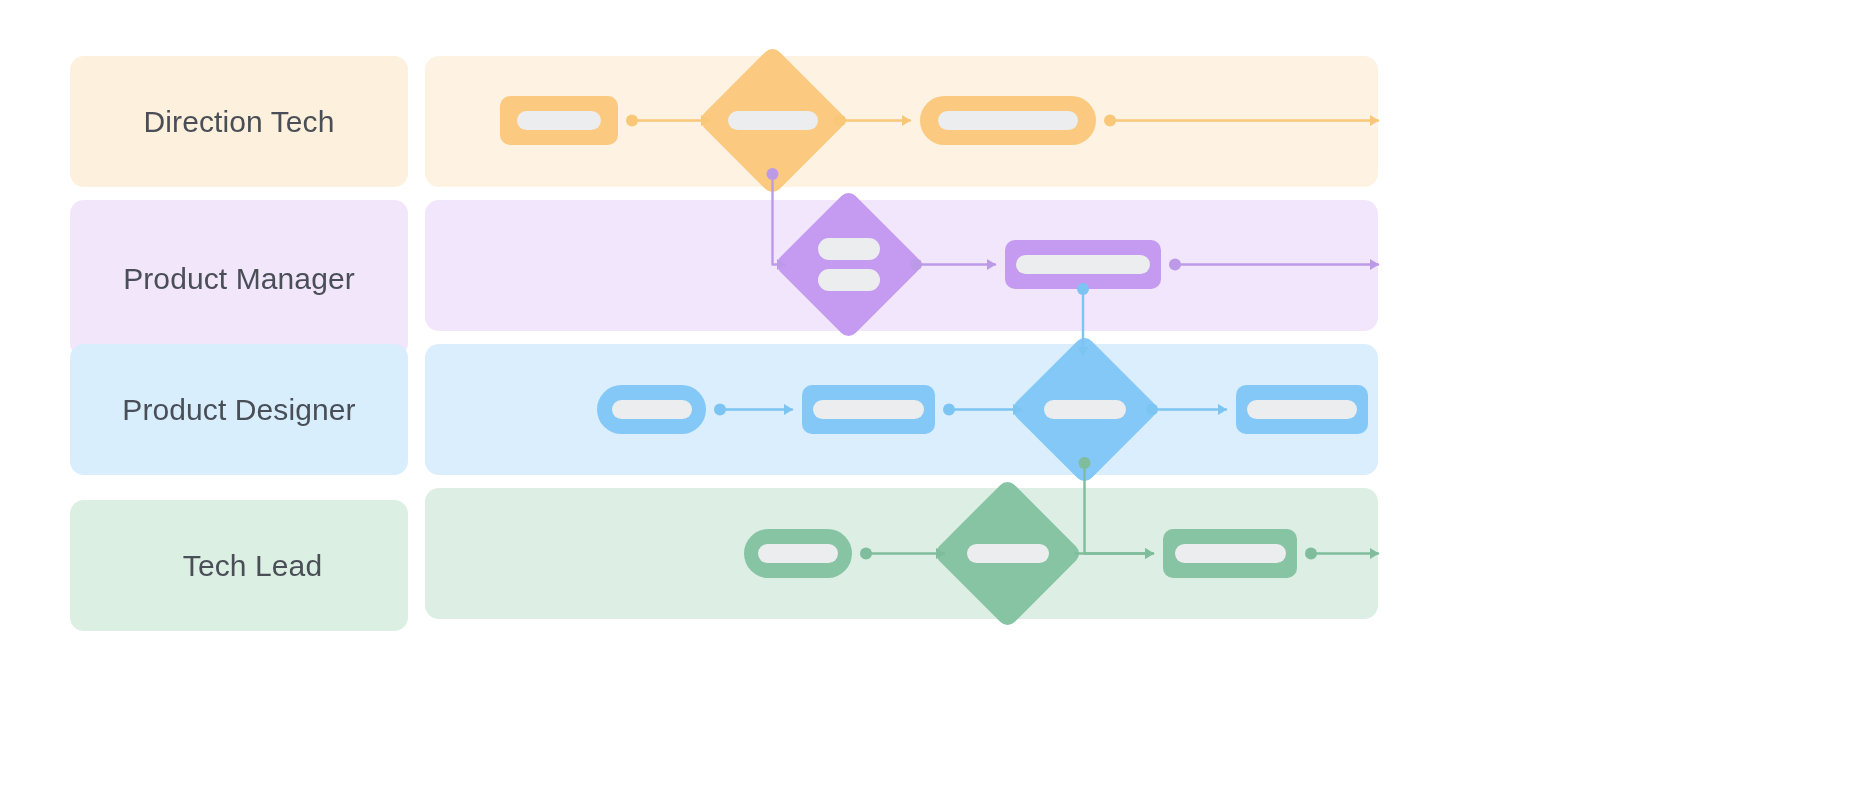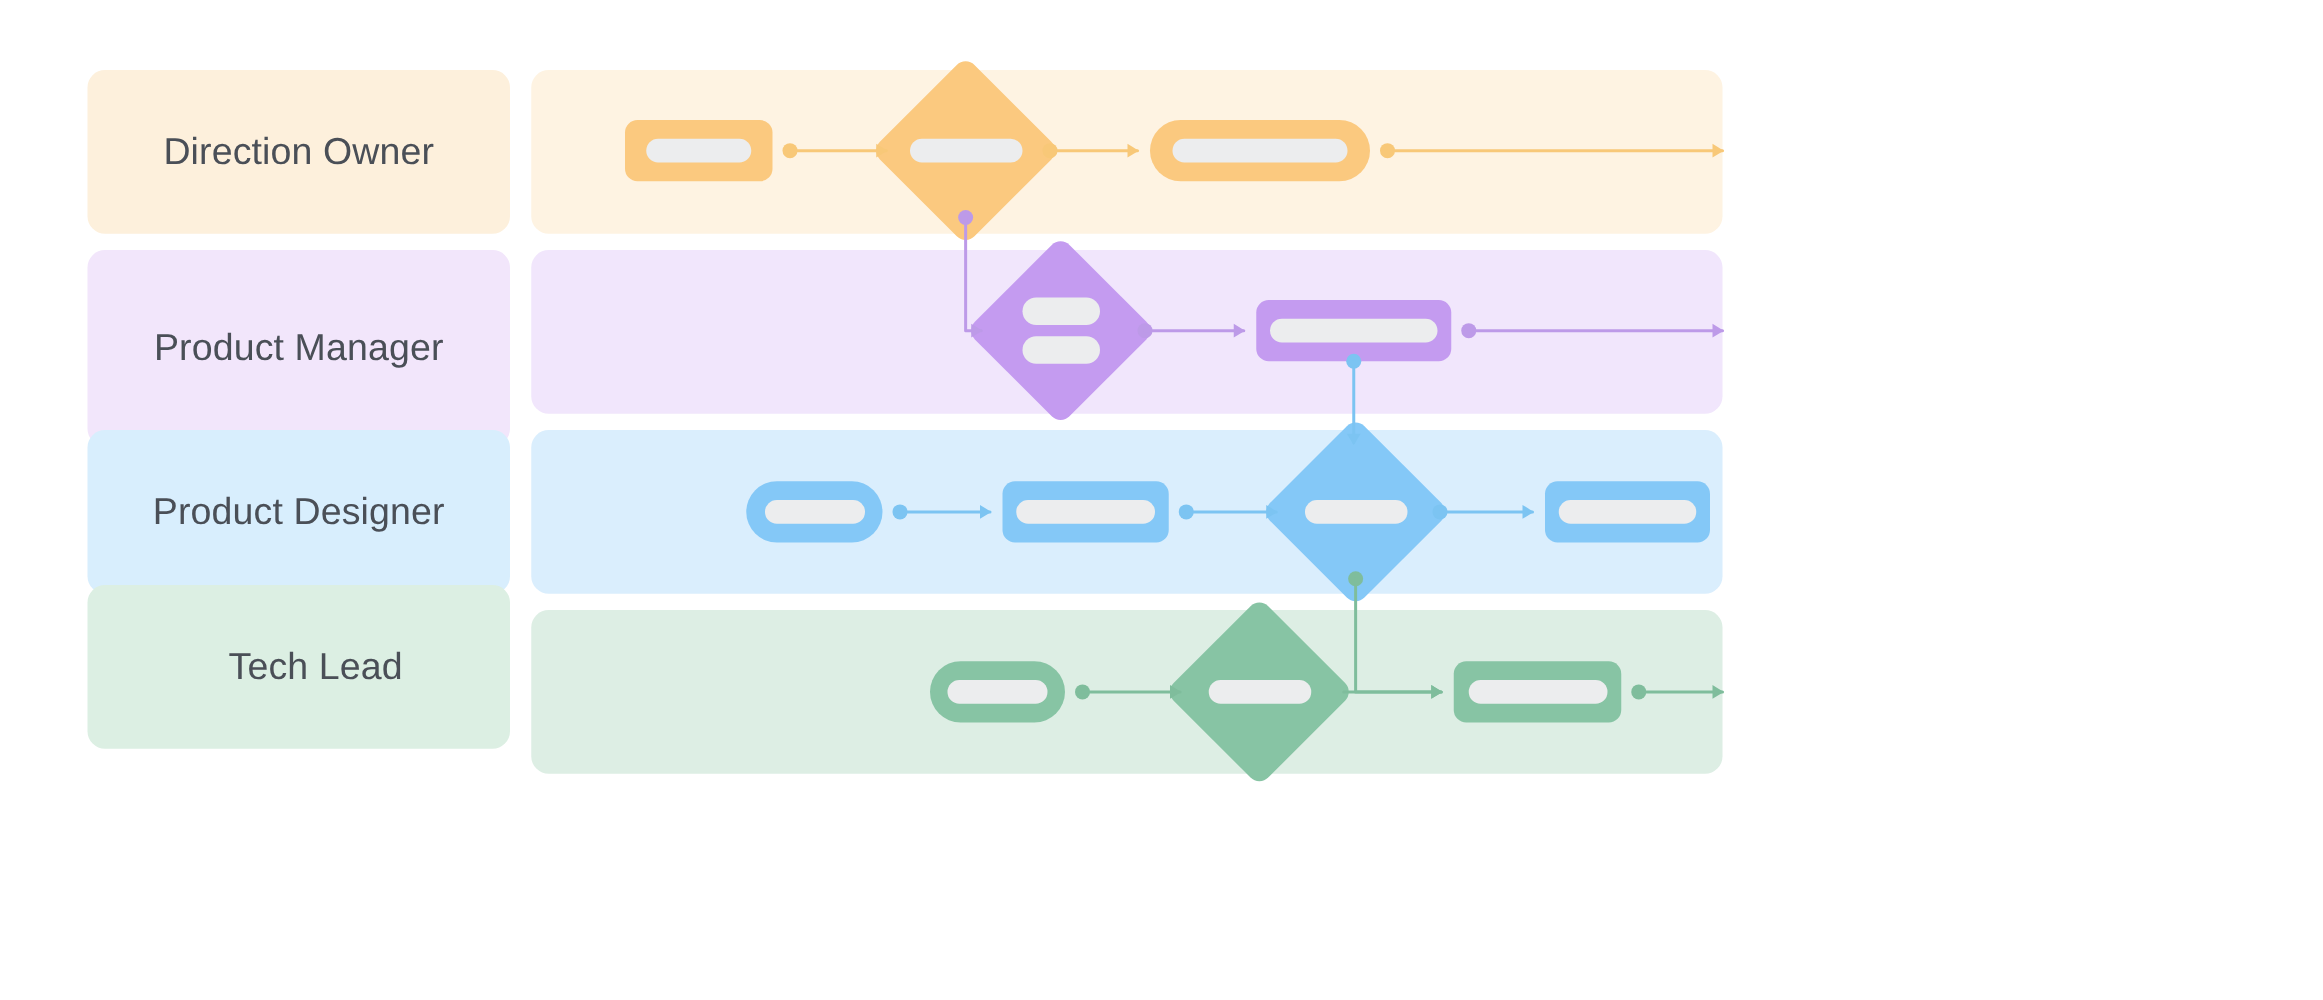--- a/index.html
+++ b/index.html
@@ -52,21 +52,21 @@
   
   #wires{position:absolute;left:0;top:0;width:1858px;height:800px;pointer-events:none;}
 </style>
 </head>
 <body>
 
 <div id="stage">
 
   <div id="lanes">
       <div class="lane-label" style="left: 70px; top: 56px; width: 338px; height: 131px; background: rgb(253, 240, 220);">
-        <span>Direction Owner</span>
+        <span>Direction Tech</span>
       </div>
       <div class="lane-body" style="left: 425px; top: 56px; width: 953px; height: 131px; background: rgb(254, 243, 226);"></div>
       <div class="node rect" style="left: 500px; top: 96px; width: 118px; height: 49px; background: rgb(251, 201, 127);">
         <div class="bars">
           <div class="bar" style="width: 84px; background: rgb(236, 237, 238);"></div>
         </div>
       </div>
       <div class="node diamond" style="left: 719px; top: 67px; width: 107px; height: 107px; background: rgb(251, 201, 127);">
         <div class="bars">
           <div class="bar" style="width: 90px; background: rgb(236, 237, 238);"></div>
@@ -109,21 +109,21 @@
       <div class="node diamond" style="left: 1031px; top: 356px; width: 107px; height: 107px; background: rgb(132, 200, 247);">
         <div class="bars">
           <div class="bar" style="width: 82px; background: rgb(236, 237, 238);"></div>
         </div>
       </div>
       <div class="node rect" style="left: 1236px; top: 385px; width: 132px; height: 49px; background: rgb(132, 200, 247);">
         <div class="bars">
           <div class="bar" style="width: 110px; background: rgb(236, 237, 238);"></div>
         </div>
       </div>
-      <div class="lane-label" style="left: 70px; top: 468px; width: 338px; height: 131px; background: rgb(220, 239, 227); padding-left: 27px;">
+      <div class="lane-label" style="left: 70px; top: 500px; width: 338px; height: 131px; background: rgb(220, 239, 227); padding-left: 27px;">
         <span>Tech Lead</span>
       </div>
       <div class="lane-body" style="left: 425px; top: 488px; width: 953px; height: 131px; background: rgb(221, 238, 228);"></div>
       <div class="node pill" style="left: 744px; top: 529px; width: 108px; height: 49px; background: rgb(135, 196, 164);">
         <div class="bars">
           <div class="bar" style="width: 80px; background: rgb(236, 237, 238);"></div>
         </div>
       </div>
       <div class="node diamond" style="left: 954px; top: 500px; width: 107px; height: 107px; background: rgb(135, 196, 164);">
         <div class="bars">

